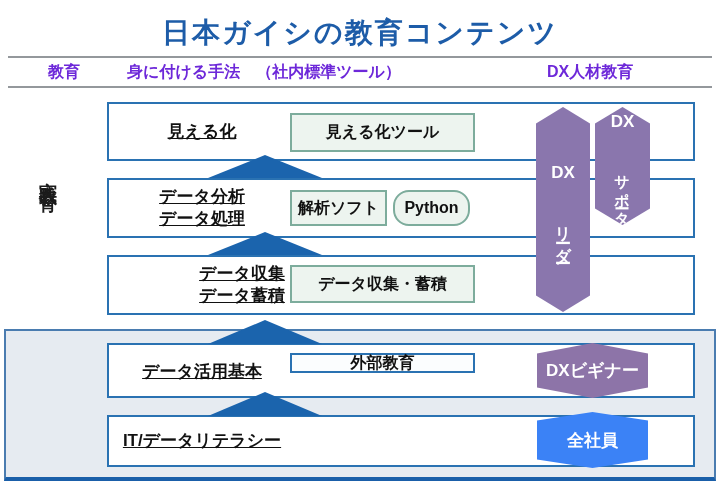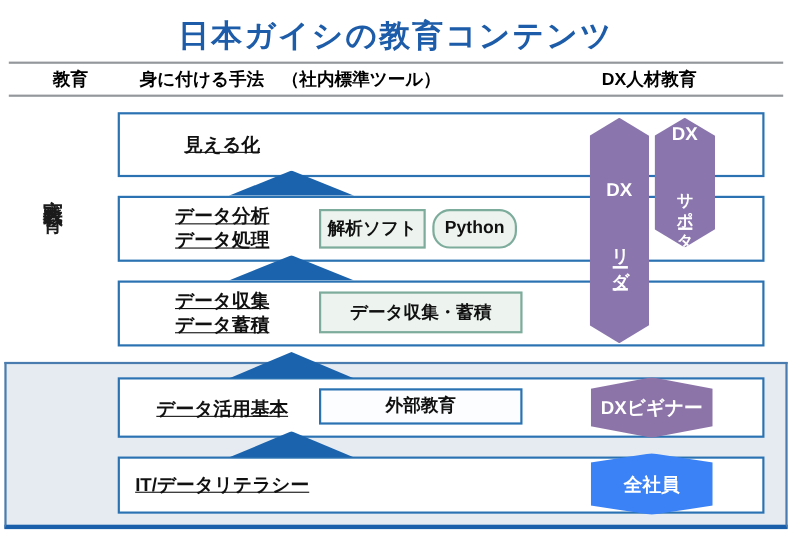--- a/index.html
+++ b/index.html
@@ -8,21 +8,21 @@
     font-family:"Liberation Sans","DejaVu Sans",sans-serif;
     overflow:hidden;
   }
   .title {
     position:absolute; top:14px; left:0; width:720px; text-align:center;
     font-size:28px; font-weight:bold; color:#1d5ca8; letter-spacing:2px;
   }
   .hline { position:absolute; left:8px; width:704px; height:2px; background:#94989c; }
   .hline.top { top:56px; }
   .hline.bottom { top:86px; }
-  .hlabel { position:absolute; top:62px; font-size:16px; font-weight:bold; color:#000000; white-space:nowrap; }
+  .hlabel { position:absolute; top:62px; font-size:16px; font-weight:bold; color:#6d28d9; white-space:nowrap; }
   .h-edu { left:48px; }
   .h-method { left:127px; }
   .h-dx { left:547px; }
 
   .vlabel {
     position:absolute; writing-mode:vertical-rl; text-orientation:upright;
     font-size:18px; font-weight:bold; color:#1b1b1b; letter-spacing:3px; white-space:nowrap;
   }
   .v-practice { left:36px; top:168px; }
   .v-basic { left:42px; top:364px; }
@@ -41,36 +41,36 @@
   .row3 { top:255px; height:60px; }
   .row4 { top:343px; height:55px; }
   .row5 { top:415px; height:52px; }
 
   .rlabel {
     position:absolute; left:110px; width:184px; text-align:center;
     font-size:17px; font-weight:bold; color:#111; line-height:22px; z-index:3;text-decoration:underline;
   }
   .rl1 { top:121px; }
   .rl2 { top:186px; }
-  .rl3 { top:263px; }
+  .rl3 { top:263px;margin-left:40px; }
   .rl4 { top:361px; }
   .rl5 { top:430px;text-align:center; }
 
   .tool {
     position:absolute; display:flex; align-items:center; justify-content:center;
     font-size:16px; font-weight:bold; color:#111; box-sizing:border-box; z-index:3;
     white-space:nowrap;
   }
   .tool.green { background:#edf4ef; border:2px solid #7dac9c; }
   .tool.blue  { background:#fbfdfe; border:2px solid #2a72b2; }
   .t-viz  { left:290px; top:113px; width:185px; height:39px; }
   .t-ana  { left:290px; top:190px; width:97px;  height:36px; }
   .t-py   { left:393px; top:190px; width:77px;  height:36px;border-radius:16px; }
   .t-col  { left:290px; top:265px; width:185px; height:38px; }
-  .t-ext  { left:290px; top:353px; width:185px; height:33px; }
+  .t-ext  { left:290px; top:353px; width:185px; height:20px; }
   .t-el   { left:290px; top:424px; width:185px; height:33px; }
 
   .arrow {
     position:absolute; left:208px; width:114px; background:#1b64ad;
     clip-path:polygon(50% 0, 100% 100%, 0 100%); z-index:5;
   }
   .a1 { top:155px; height:23px; }
   .a2 { top:232px; height:23px; }
   .a3 { top:320px; height:24px; }
   .a4 { top:392px; height:24px; }
@@ -140,20 +140,21 @@
     <div>データ収集</div>
     <div>データ蓄積</div>
   </div>
   <div class="rlabel rl4">
     <div>データ活用基本</div>
   </div>
   <div class="rlabel rl5">
     <div>IT/データリテラシー</div>
   </div>
 
+  <div class="tool green t-viz">見える化ツール</div>
   <div class="tool green t-ana">解析ソフト</div>
   <div class="tool green t-py">Python</div>
   <div class="tool green t-col">データ収集・蓄積</div>
   <div class="tool blue t-ext">外部教育</div>
 
   <div class="arrow a1"></div>
   <div class="arrow a2"></div>
   <div class="arrow a3"></div>
   <div class="arrow a4"></div>
 

